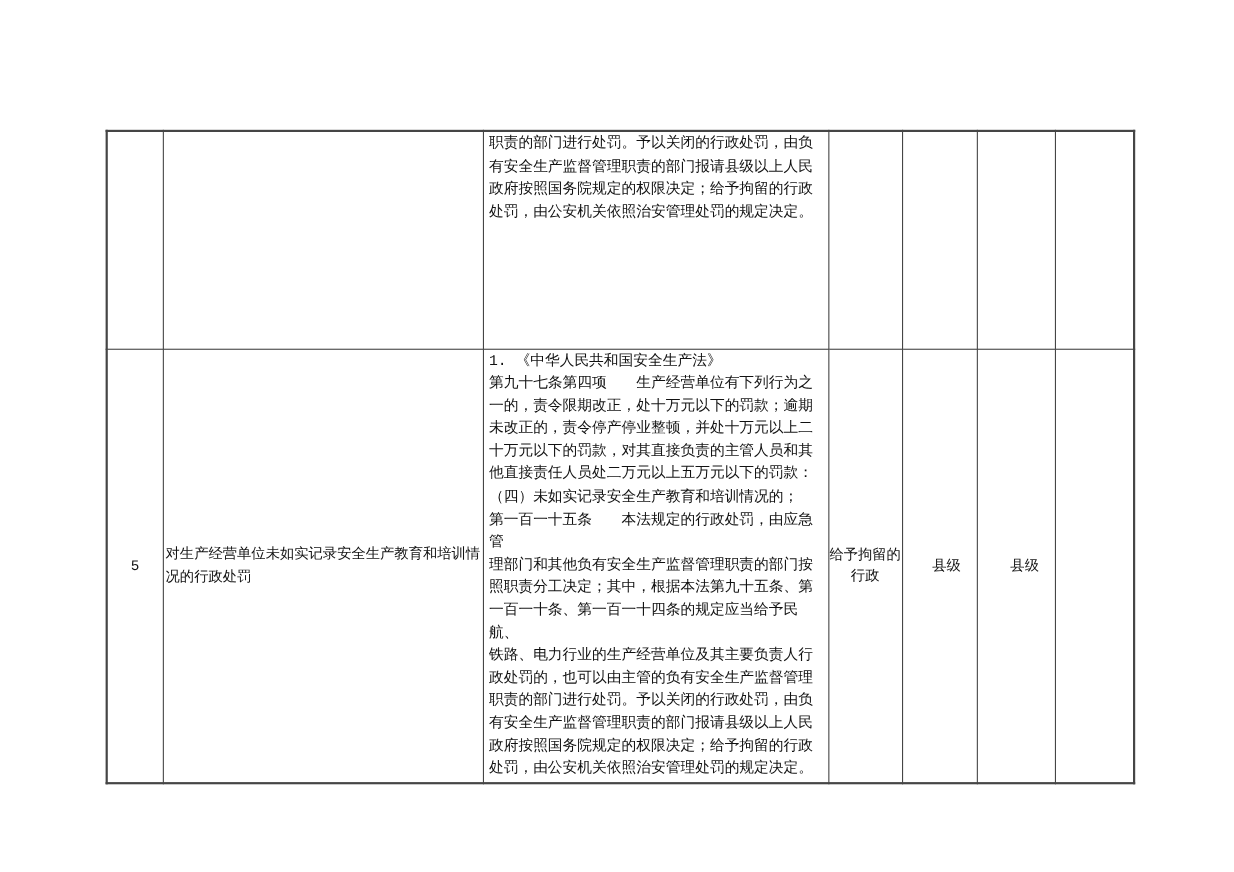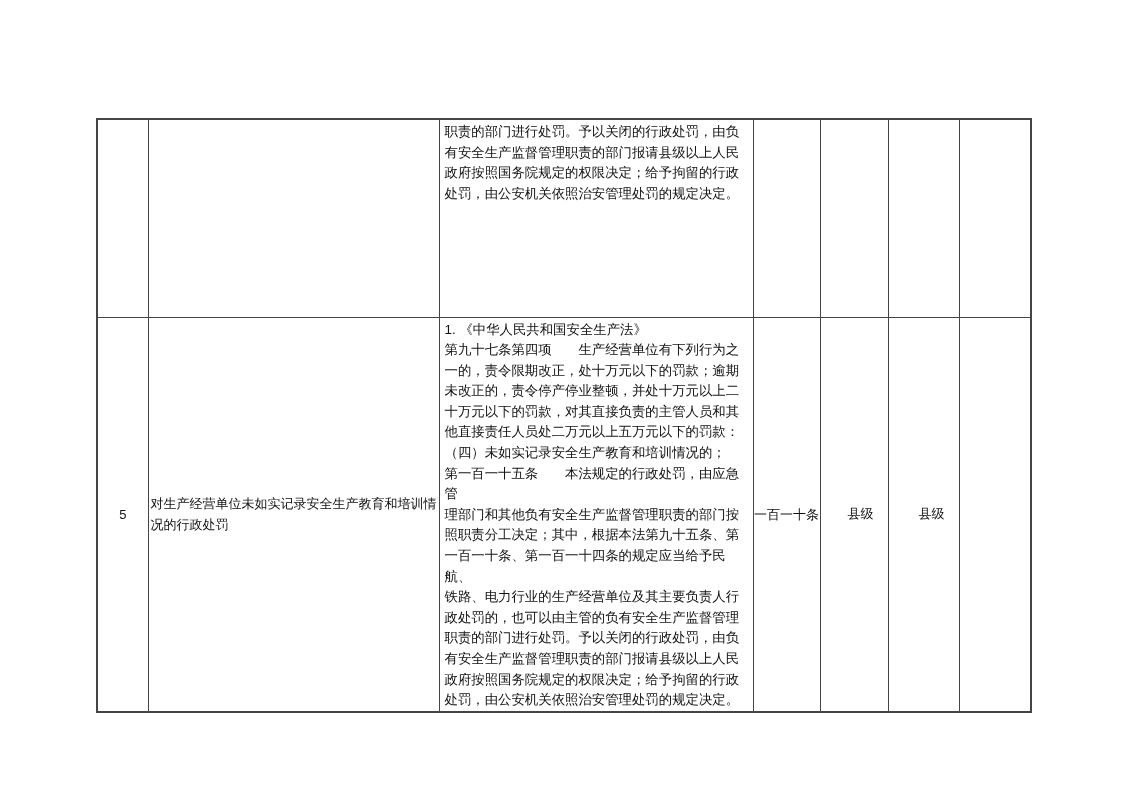--- a/index.html
+++ b/index.html
@@ -6,21 +6,21 @@
     margin: 0;
     padding: 0;
     background: #ffffff;
   }
   .page {
     position: relative;
     width: 1122px;
     height: 793px;
     background: #ffffff;
     overflow: hidden;
-    font-family: Liberation Sans, sans-serif;
+    font-family: Liberation Mono, monospace;
     color: #111111;
   }
   table.doc-table {
     position: absolute;
     left: 96px;
     top: 118px;
     width: 934px;
     border-collapse: collapse;
     table-layout: fixed;
     border: 2px solid #454545;
@@ -113,20 +113,20 @@
 第一百一十五条　　本法规定的行政处罚，由应急管
 理部门和其他负有安全生产监督管理职责的部门按
 照职责分工决定；其中，根据本法第九十五条、第
 一百一十条、第一百一十四条的规定应当给予民航、
 铁路、电力行业的生产经营单位及其主要负责人行
 政处罚的，也可以由主管的负有安全生产监督管理
 职责的部门进行处罚。予以关闭的行政处罚，由负
 有安全生产监督管理职责的部门报请县级以上人民
 政府按照国务院规定的权限决定；给予拘留的行政
 处罚，由公安机关依照治安管理处罚的规定决定。</td>
-        <td class="c-dept">一百一十条</td>
+        <td class="c-dept">给予拘留的行政</td>
         <td class="c-level">县级</td>
         <td class="c-level">县级</td>
         <td class="c-extra"></td>
       </tr>
     </tbody>
   </table>
 </div>
 
 </body></html>

